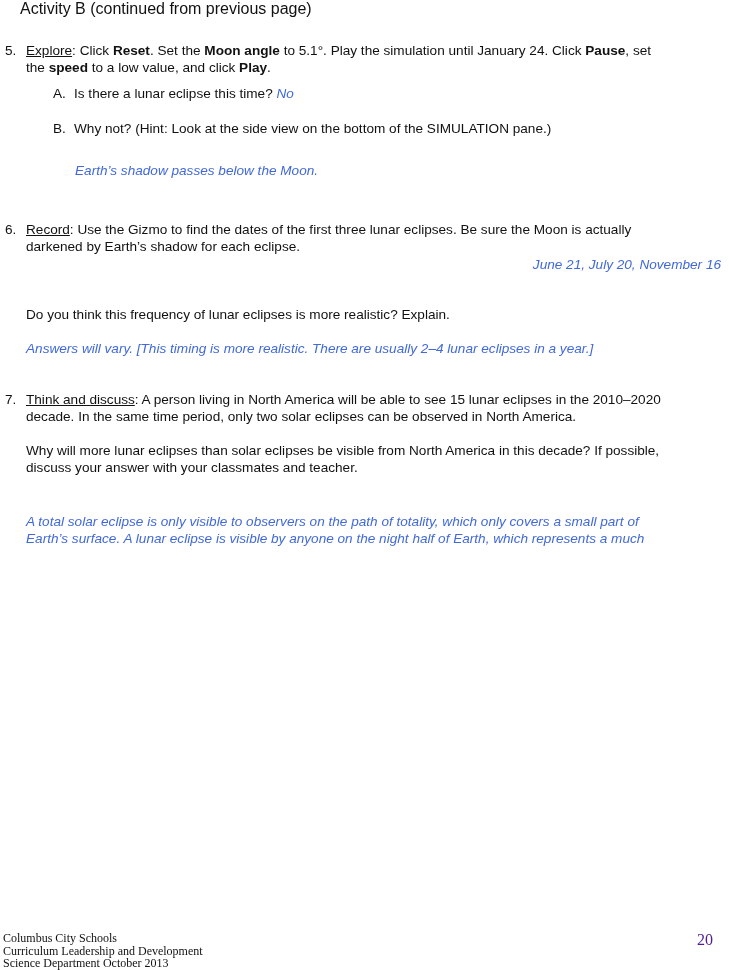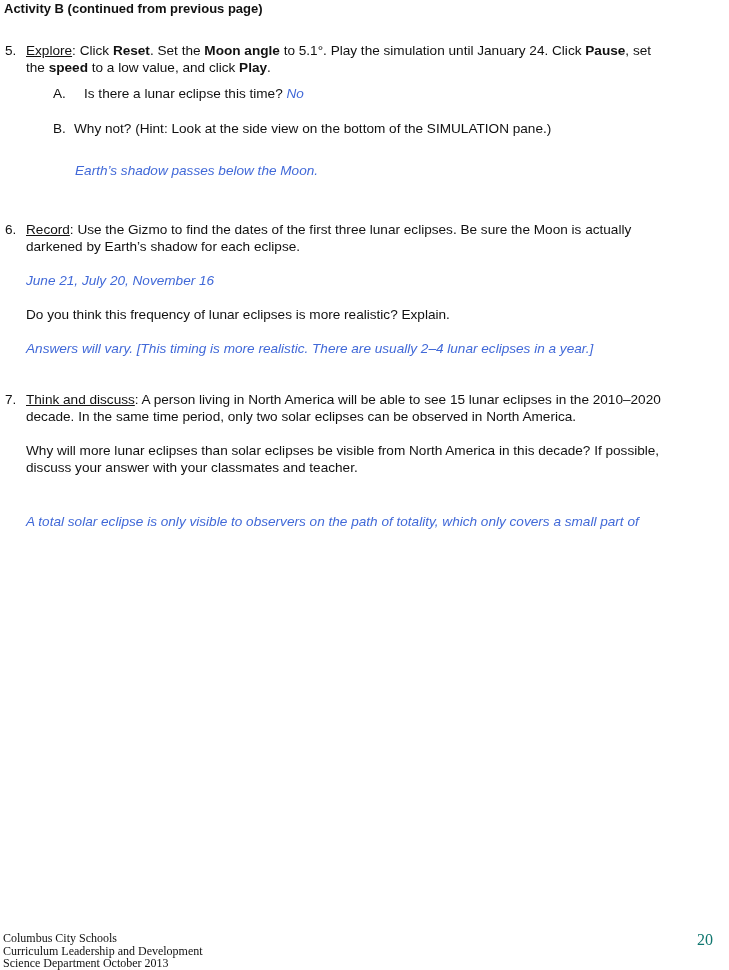--- a/index.html
+++ b/index.html
@@ -4,81 +4,81 @@
   <style>
     html, body { margin: 0; padding: 0; background: #ffffff; }
     body {
       width: 729px; height: 970px; position: relative; overflow: hidden;
       font-family: "Liberation Sans", sans-serif;
       color: #111111;
       font-size: 13.6px;
       line-height: 17px;
     }
     .abs { position: absolute; }
-    .heading { left: 4px; top: 0px; font-weight: bold; font-size: 13px; }
+    .heading { left: 20px; top: 0px; font-weight: normal; font-size: 16px; }
     .num { position: absolute; left: 5px; }
     .para { position: absolute; left: 26px; right: 8px; }
     .sub-letter { position: absolute; left: 53px; }
     .sub-text { position: absolute; left: 74px; }
     .ans { color: #4169d8; font-style: italic; }
     .u { text-decoration: underline; }
     b { font-weight: bold; }
     .footer {
       position: absolute; left: 3px; top: 932px;
       font-family: "Liberation Serif", serif;
       font-size: 12px; line-height: 12.5px; color: #111;
     }
     .pagenum {
       position: absolute; right: 16px; top: 931px;
       font-family: "Liberation Serif", serif;
-      font-size: 16px; color: #0f766e;
+      font-size: 16px; color: #4c1d95;
     }
   </style>
 </head>
 <body>
 
 <div class="abs heading">Activity B (continued from previous page)</div>
 
 <div>
   <span class="num" style="top:42px;">5.</span>
   <div class="para" style="top:42px;">
     <span class="u">Explore</span><span>: Click </span><b>Reset</b><span>. Set the </span><b>Moon angle</b><span> to 5.1°. Play the simulation until January 24. Click </span><b>Pause</b><span>, set</span><br><span>the </span><b>speed</b><span> to a low value, and click </span><b>Play</b><span>.</span>
   </div>
 
   <span class="sub-letter" style="top:85px;">A.</span>
-  <div class="sub-text" style="top:85px;margin-left:10px;">
+  <div class="sub-text" style="top:85px;">
     <span>Is there a lunar eclipse this time? </span><span class="ans">No</span>
   </div>
 
   <span class="sub-letter" style="top:120px;">B.</span>
   <div class="sub-text" style="top:120px;">Why not? (Hint: Look at the side view on the bottom of the SIMULATION pane.)</div>
 
   <div class="abs ans" style="left:75px; top:162px;">Earth’s shadow passes below the Moon.</div>
 </div>
 
 <div>
   <span class="num" style="top:221px;">6.</span>
   <div class="para" style="top:221px;">
     <span class="u">Record</span><span>: Use the Gizmo to find the dates of the first three lunar eclipses. Be sure the Moon is actually</span><br><span>darkened by Earth’s shadow for each eclipse.</span>
   </div>
-  <div class="para ans" style="top:272px;">June 21, July 20, November 16</div>
+  <div class="para ans" style="top:256px;text-align:right;">June 21, July 20, November 16</div>
   <div class="para" style="top:306px;">Do you think this frequency of lunar eclipses is more realistic? Explain.</div>
   <div class="para ans" style="top:340px;">Answers will vary. [This timing is more realistic. There are usually 2–4 lunar eclipses in a year.]</div>
 </div>
 
 <div>
   <span class="num" style="top:391px;">7.</span>
   <div class="para" style="top:391px;">
     <span class="u">Think and discuss</span><span>: A person living in North America will be able to see 15 lunar eclipses in the 2010–2020</span><br><span>decade. In the same time period, only two solar eclipses can be observed in North America.</span>
   </div>
   <div class="para" style="top:442px;">
     <span>Why will more lunar eclipses than solar eclipses be visible from North America in this decade? If possible,</span><br><span>discuss your answer with your classmates and teacher.</span>
   </div>
   <div class="para ans" style="top:493px;margin-top:20px;">
-    <span>A total solar eclipse is only visible to observers on the path of totality, which only covers a small part of</span><br><br>
+    <span>A total solar eclipse is only visible to observers on the path of totality, which only covers a small part of</span><br><span>Earth’s surface. A lunar eclipse is visible by anyone on the night half of Earth, which represents a much</span><br>
   </div>
 </div>
 
 <div class="footer">
   <div>Columbus City Schools</div>
   <div>Curriculum Leadership and Development</div>
   <div>Science Department October 2013</div>
 </div>
 <div class="pagenum">20</div>
 

